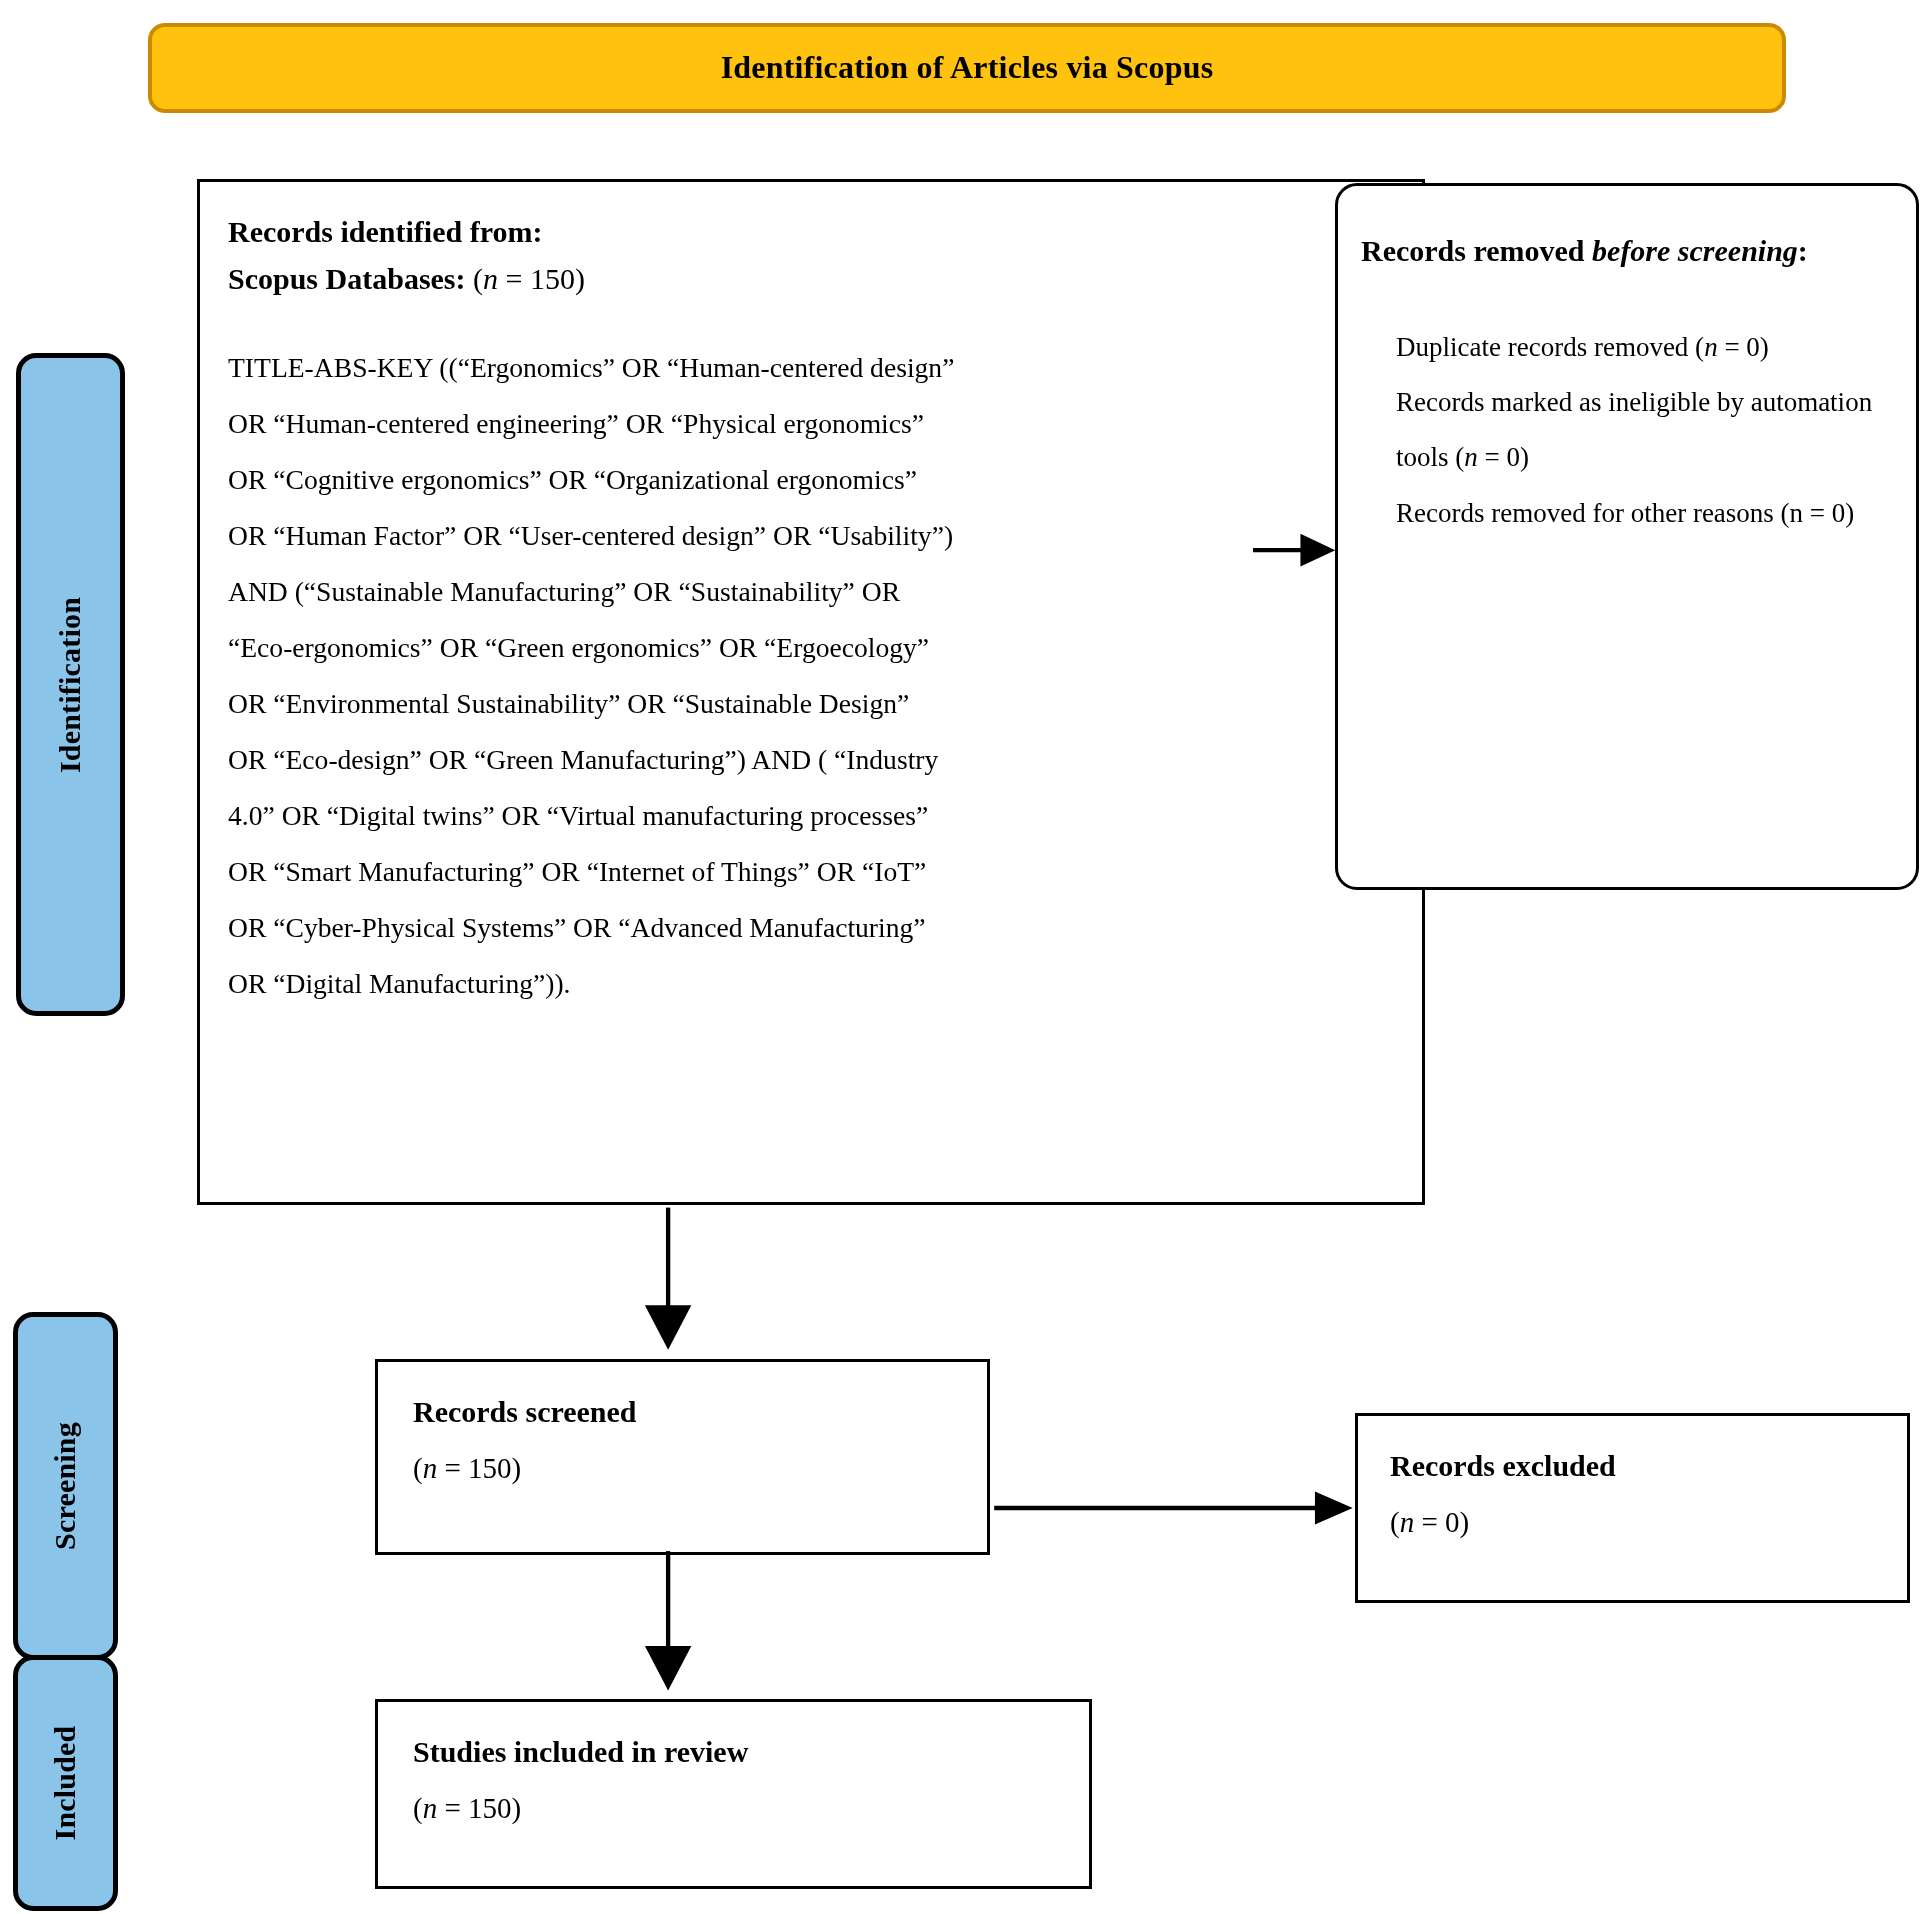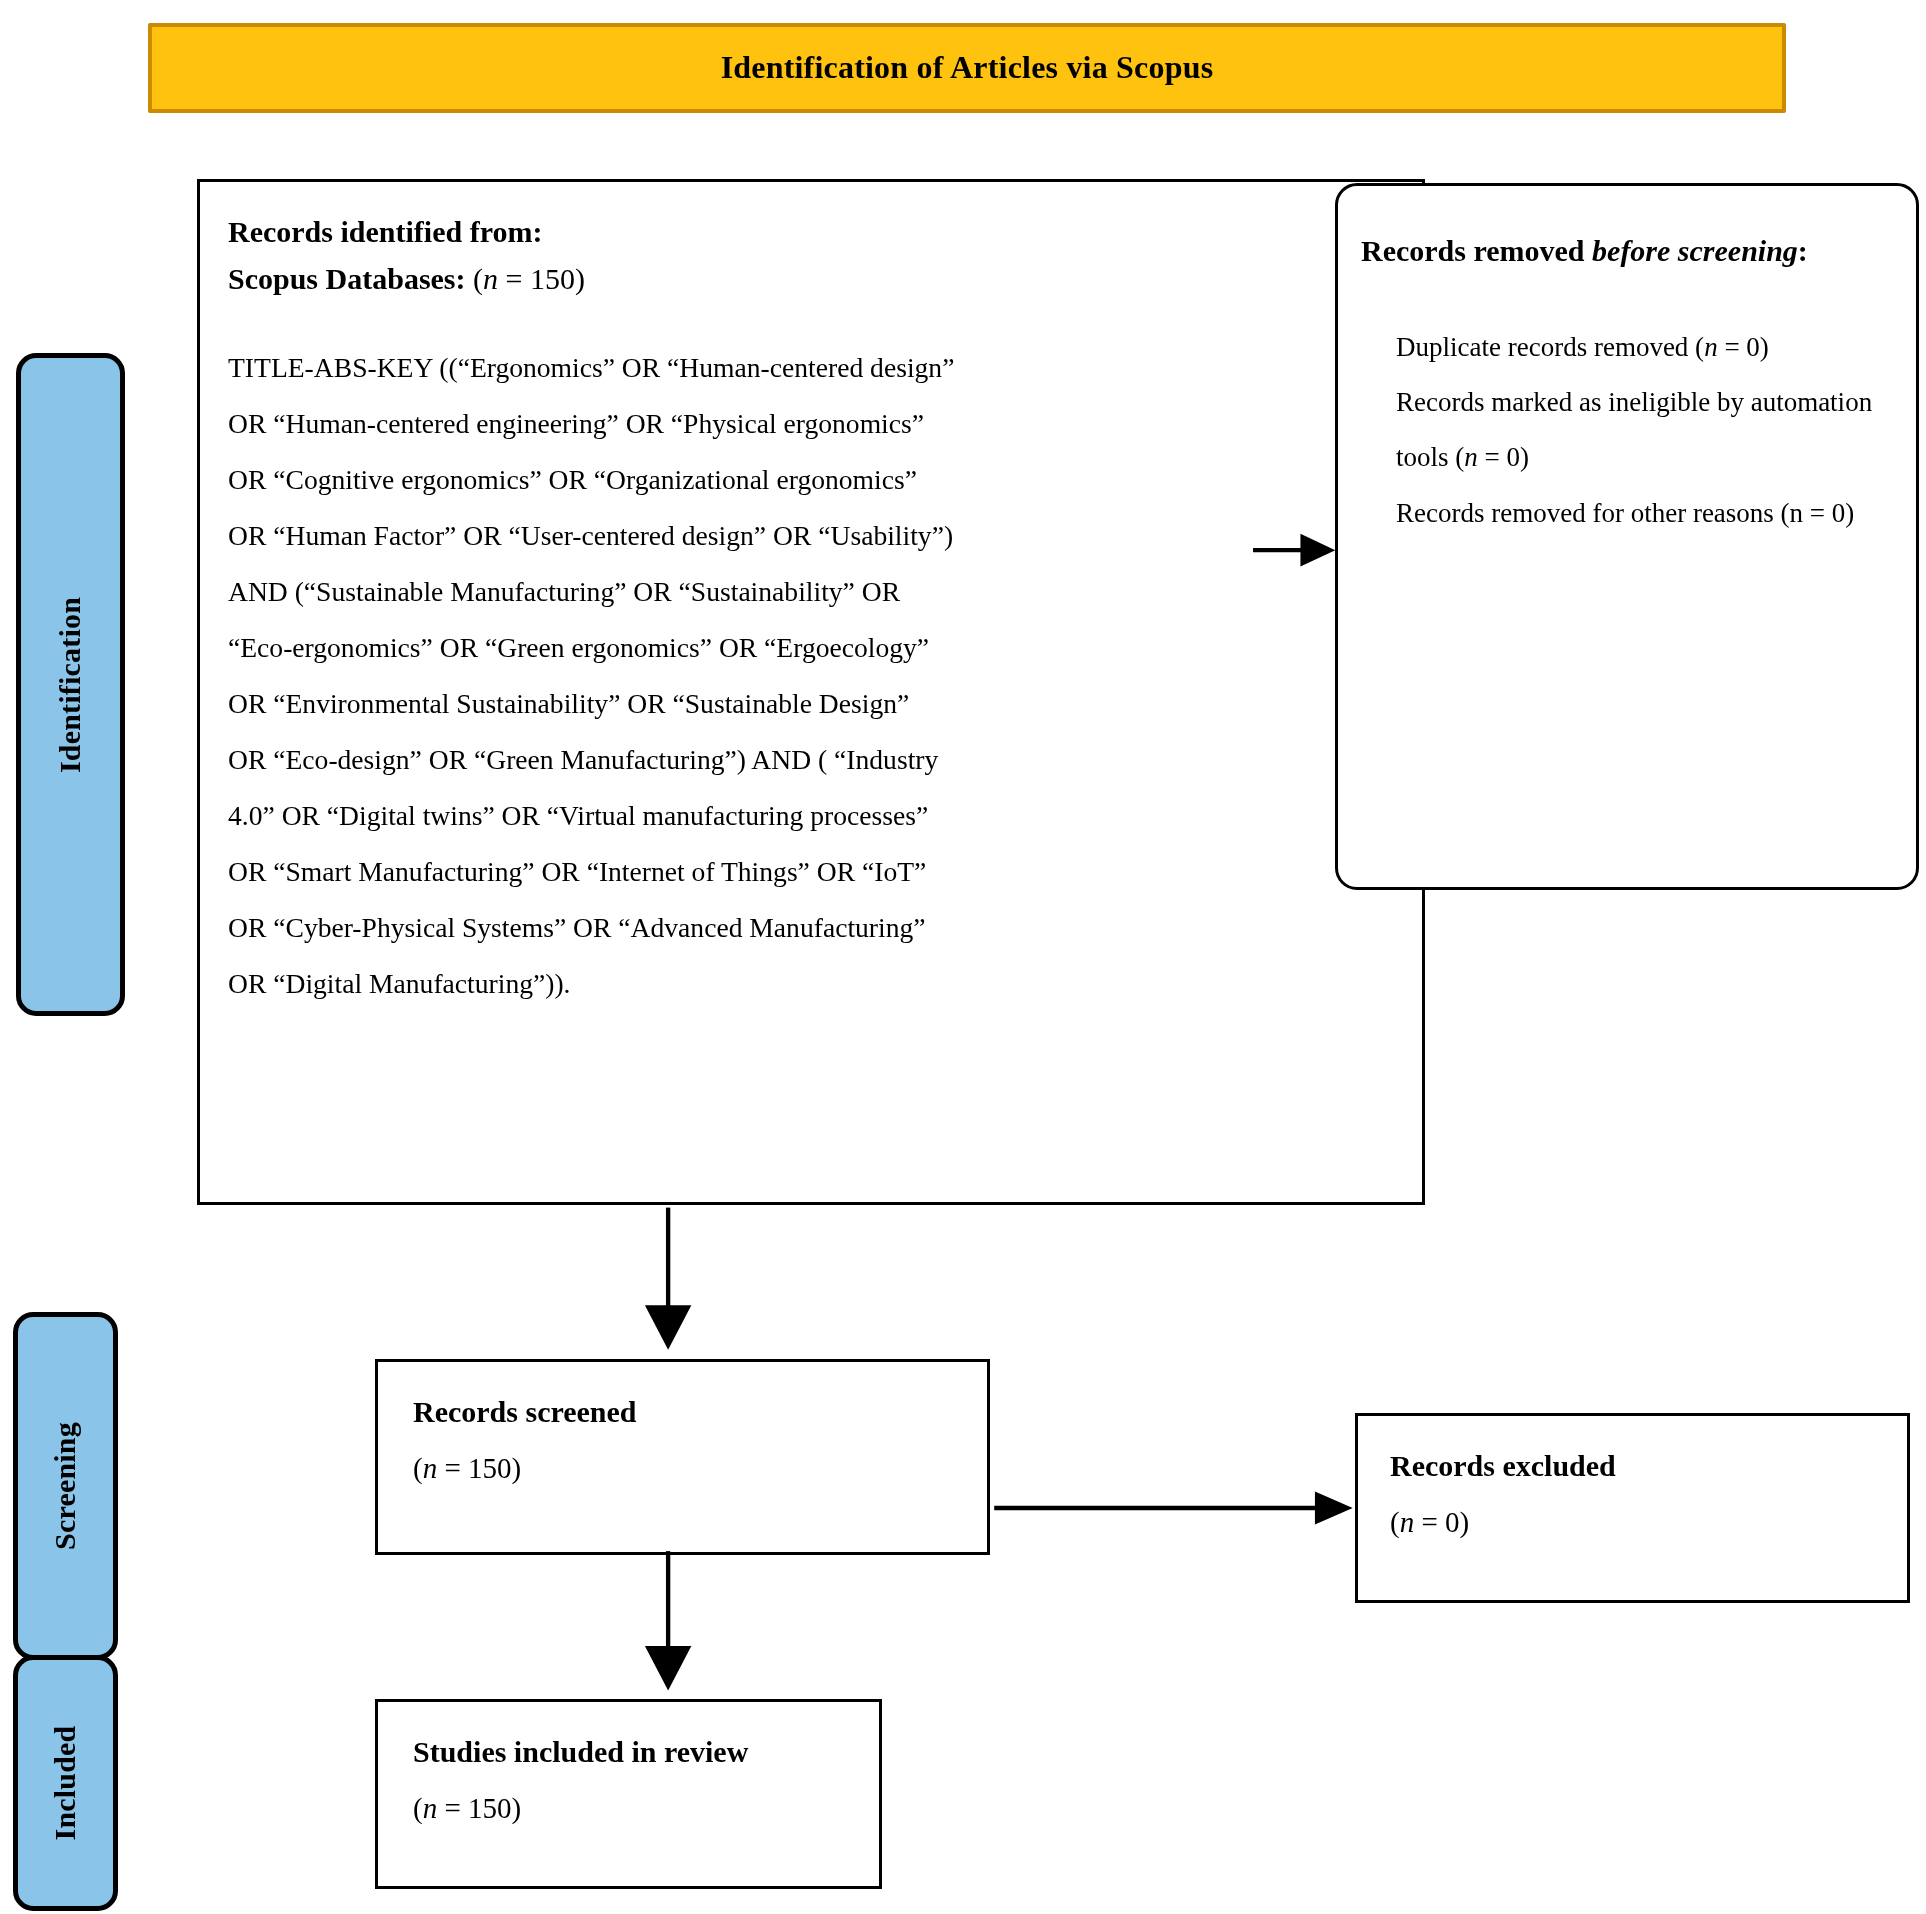--- a/index.html
+++ b/index.html
@@ -18,21 +18,21 @@
 
   
   #header-banner {
     position: absolute;
     left: 148px;
     top: 23px;
     width: 1638px;
     height: 90px;
     background: #FFC20E;
     border: 4.4px solid #CC8A00;
-    border-radius: 2px;
+    border-radius: 17px;
     box-sizing: border-box;
     display: flex;
     align-items: center;
     justify-content: center;
   }
   #header-title {
     font-size: 32px;
     font-weight: bold;
     letter-spacing: 0.2px;
     text-align: center;
@@ -109,21 +109,21 @@
   #box-excluded {
     left: 1355px;
     top: 1413px;
     width: 555px;
     height: 190px;
     padding: 27px 9px 0 32px;
   }
   #box-studies {
     left: 375px;
     top: 1699px;
-    width: 507px;
+    width: 717px;
     height: 190px;
     padding: 27px 0 0 35px;
   }
 
   
   .box-heading {
     font-size: 30px;
     font-weight: bold;
     line-height: 1.55;
   }

